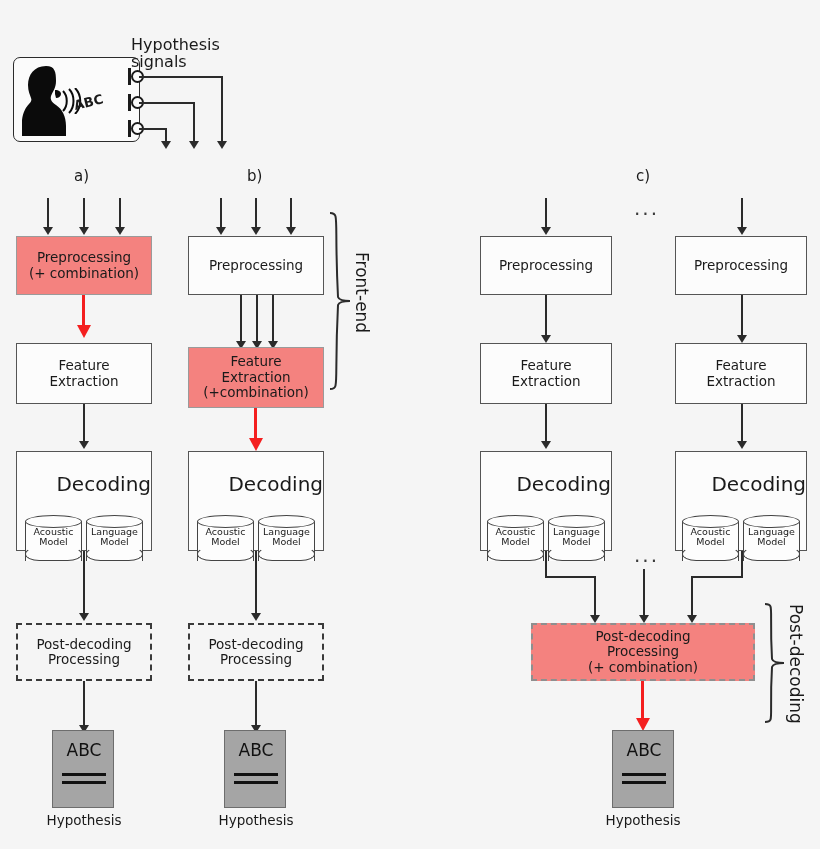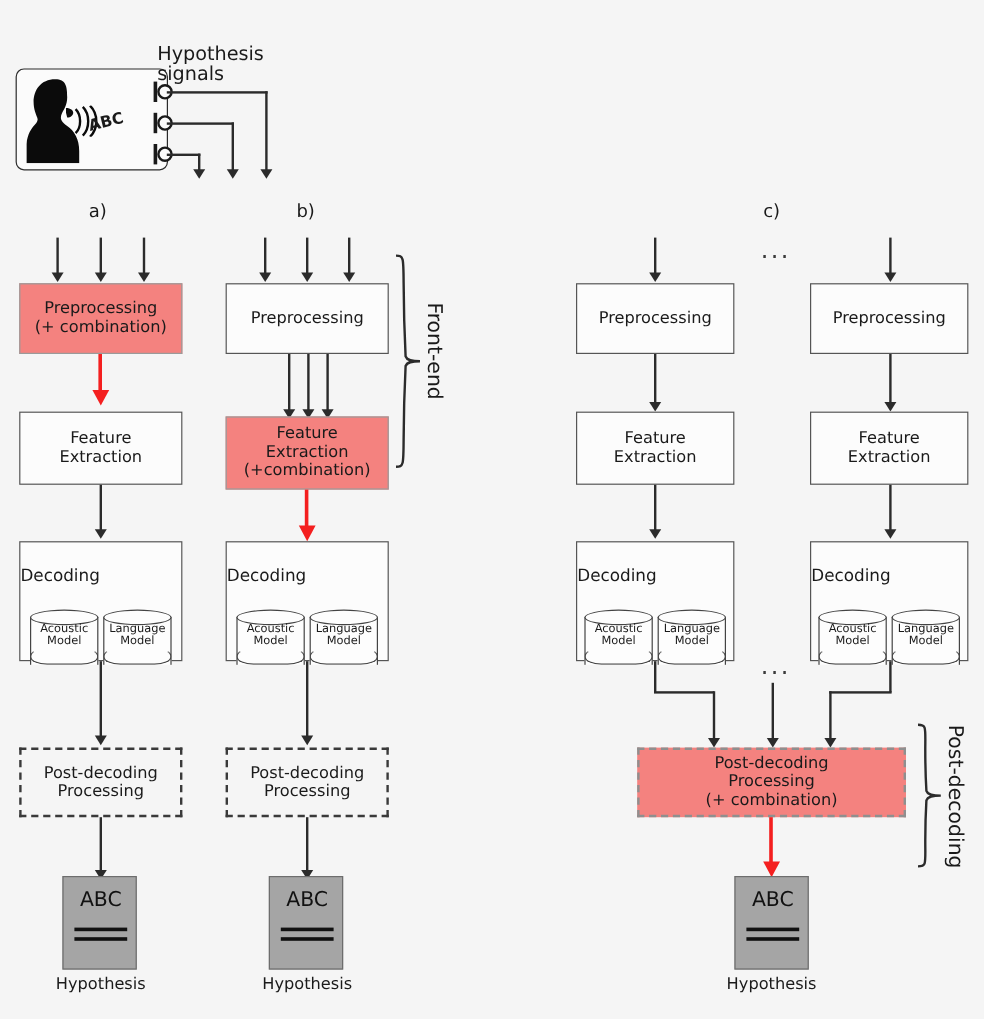--- a/index.html
+++ b/index.html
@@ -38,22 +38,22 @@
   }
   .box.red.dashed{
     border-color:#8f8f8f;
     background:#f4827f;
   }
   .box.decode{
     display:block;
     padding-top:6px;
   }
   .decode-title{
-    font-size:14px;
-    text-align:left;
+    font-size:20px;
+    text-align:right;
     margin-bottom:3px;
   }
 
   
   .cyl-row{
     display:flex;
     justify-content:center;
     gap:4px;
   }
   .cyl{

